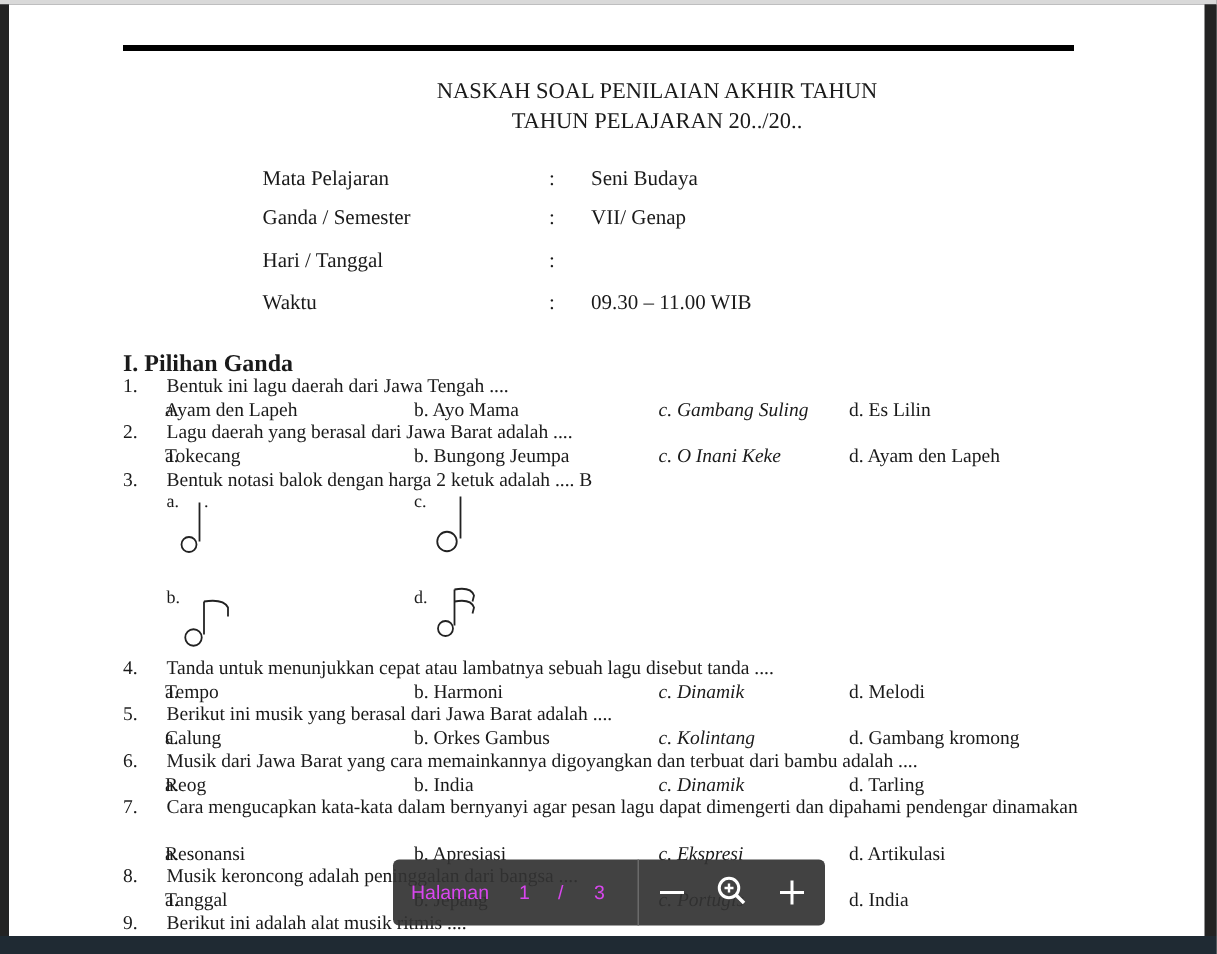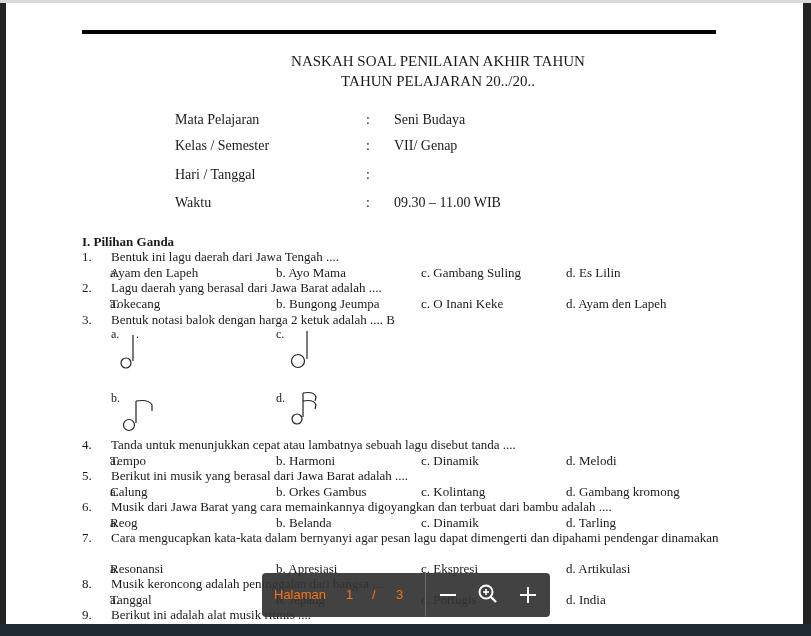--- a/index.html
+++ b/index.html
@@ -20,42 +20,42 @@
   .rule { position: absolute; left: 76px; top: 27px; width: 634px; height: 4px; background: #000; }
   .title { position: absolute; left: 0; width: 800px; text-align: center; font-weight: normal; font-size: 15px; letter-spacing: 0; padding-left: 32px; }
   .t1 { top: 50px; }
   .t2 { top: 70px; }
 
   .meta-row { position: absolute; left: 169px; font-size: 14px; height: 18px; }
   .meta-row .lbl { position: absolute; left: 0; width: 180px; }
   .meta-row .colon { position: absolute; left: 191px; }
   .meta-row .val { position: absolute; left: 219px; white-space: nowrap; }
 
-  .section { position: absolute; left: 76px; top: 231px; font-weight: bold; font-size: 13px; }
+  .section { position: absolute; left: 76px; top: 231px; font-weight: bold; font-size: 16px; }
 
   .q { position: absolute; left: 76px; font-size: 13px; white-space: nowrap; }
   .q .num { position: absolute; left: 0; }
   .q .txt { position: absolute; left: 29px; }
   .opts { position: absolute; left: 104px; font-size: 13px; height: 16px; width: 680px; white-space: nowrap; }
   .opts span { position: absolute; }
   .o-a { left: 0; }
   .o-b { left: 166px; }
-  .o-c { left: 311px; }
+  .o-c { left: 329px; font-style: italic; }
   .o-d { left: 456px; }
   .o-a .ol { display: inline-block; width: 24px; }
 
   .q7 .txt { width: 620px; white-space: normal; text-align: justify; line-height: 15px; }
 
   .note-block { position: absolute; font-size: 12px; }
   .note-block .nlbl { position: absolute; left: 0; top: 0; }
   .note-block svg { position: absolute; }
 
   .toolbar {
     position: absolute; left: 262px; top: 573px; width: 288px; height: 44px;
-    background: rgba(50,50,50,0.92); border-radius: 4px; color: #f97316;
+    background: rgba(50,50,50,0.92); border-radius: 4px; color: #d946ef;
     font-family: "Liberation Sans", "DejaVu Sans", sans-serif;
   }
   .toolbar .lbl-hal { position: absolute; left: 12px; top: 14px; font-size: 13px; }
   .toolbar .pg-cur { position: absolute; left: 84px; top: 14px; font-size: 13px; }
   .toolbar .pg-sep { position: absolute; left: 110px; top: 14px; font-size: 13px; }
   .toolbar .pg-tot { position: absolute; left: 134px; top: 14px; font-size: 13px; }
   .toolbar .divider { position: absolute; left: 163px; top: 0; width: 1px; height: 44px; background: #6a6a6a; }
   .toolbar .btn { position: absolute; top: 8px; width: 28px; height: 28px; cursor: pointer; }
   .toolbar .zoom-out { left: 172px; }
   .toolbar .zoom-fit { left: 212px; }
@@ -72,21 +72,21 @@
   <div class="rule"></div>
   <div class="title t1">NASKAH SOAL PENILAIAN AKHIR TAHUN</div>
   <div class="title t2">TAHUN PELAJARAN 20../20..</div>
 
   <div class="meta-row" style="top:109px">
     <span class="lbl">Mata Pelajaran</span>
     <span class="colon">:</span>
     <span class="val">Seni Budaya</span>
   </div>
   <div class="meta-row" style="top:135px">
-    <span class="lbl">Kelas / Semester</span>
+    <span class="lbl">Ganda / Semester</span>
     <span class="colon">:</span>
     <span class="val">VII/ Genap</span>
   </div>
   <div class="meta-row" style="top:164px">
     <span class="lbl">Hari / Tanggal</span>
     <span class="colon">:</span>
     <span class="val"></span>
   </div>
   <div class="meta-row" style="top:192px">
     <span class="lbl">Waktu</span>
@@ -192,21 +192,21 @@
 
   <div class="q" style="top:496px">
     <span class="num">6.</span>
     <span class="txt">Musik dari Jawa Barat yang cara memainkannya digoyangkan dan terbuat dari bambu adalah ....</span>
   </div>
   <div class="opts" style="top:512px">
     <span class="o-a">
         <span class="ol">a.</span>
         <span>Reog</span>
       </span>
-    <span class="o-b">b. Belanda</span>
+    <span class="o-b">b. India</span>
     <span class="o-c">c. Dinamik</span>
     <span class="o-d">d. Tarling</span>
   </div>
 
   <div class="q q7" style="top:527px">
     <span class="num">7.</span>
     <span class="txt">Cara mengucapkan kata-kata dalam bernyanyi agar pesan lagu dapat dimengerti dan dipahami pendengar dinamakan</span>
   </div>
   <div class="opts" style="top:558px">
     <span class="o-a">

